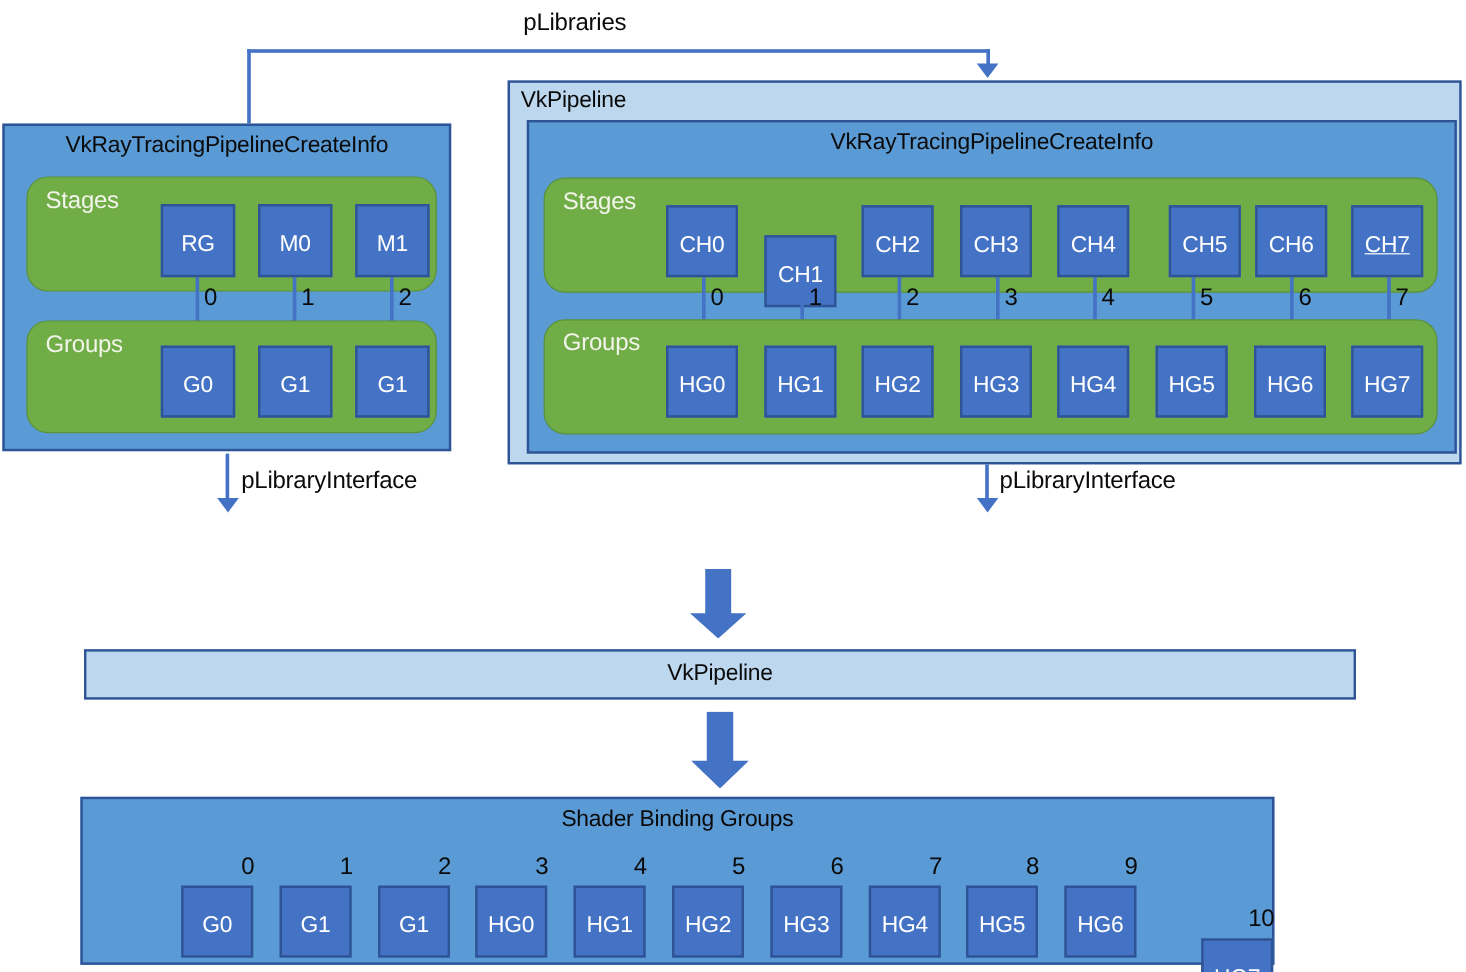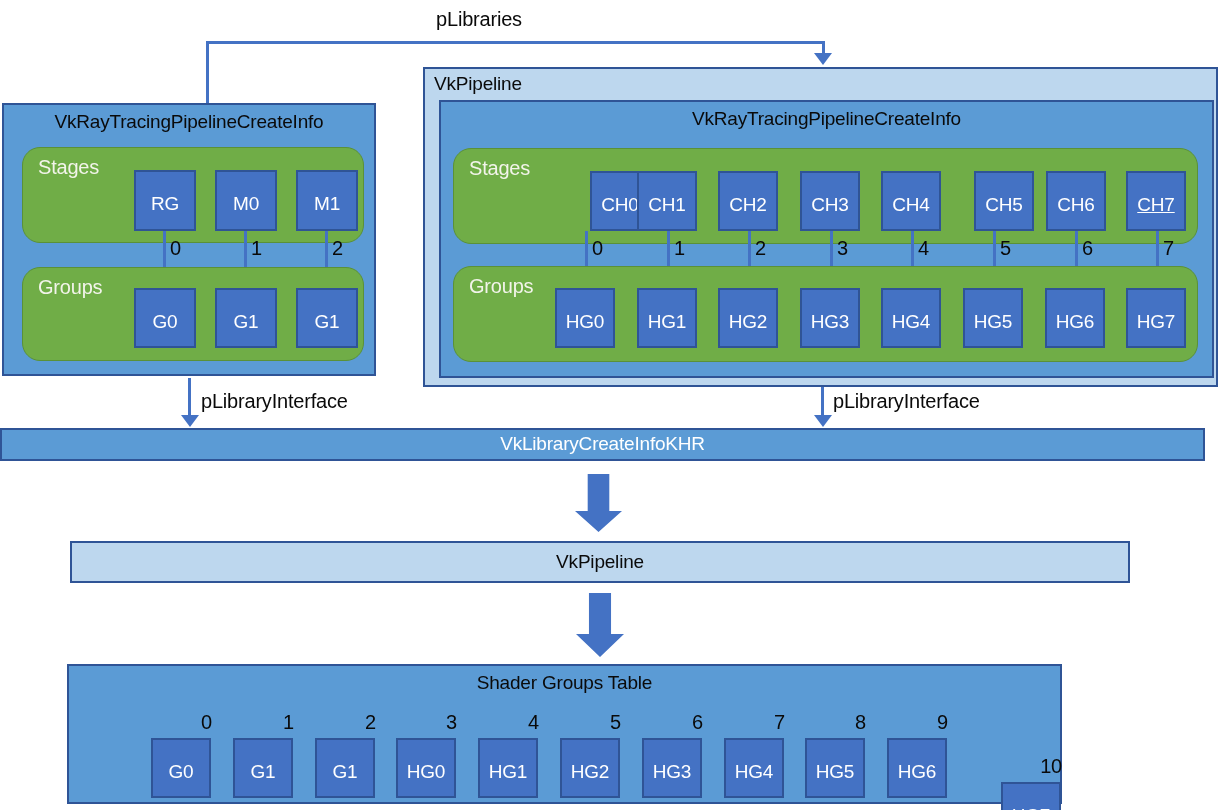--- a/index.html
+++ b/index.html
@@ -120,22 +120,22 @@
   <div class="outerbox outer-right">
     <div class="outer-label">VkPipeline</div>
 
     <div class="bigbox box-right">
       <div class="box-title">VkRayTracingPipelineCreateInfo</div>
 
       <div class="green stages-r">
         <div class="green-label">Stages</div>
         <div>
 
-        <div class="sq" style="left: 101px; margin-left: 35px;">CH0</div>
-            <div class="sq" style="left: 183px;">CH1</div>
+        <div class="sq" style="left: 101px;">CH0</div>
+            <div class="sq" style="left: 183px; margin-top: 25px;">CH1</div>
             <div class="sq" style="left: 264px;">CH2</div>
             <div class="sq" style="left: 346px;">CH3</div>
             <div class="sq" style="left: 427px;">CH4</div>
             <div class="sq" style="left: 520px;">CH5</div>
             <div class="sq" style="left: 592px;">CH6</div>
             <div class="sq" style="left: 672px; text-decoration: underline;">CH7</div>
           </div>
       </div>
 
       <div>
@@ -192,30 +192,29 @@
   </div>
 
   <div class="seg" style="left:188px; top:378px; width:3px; height:38px;"></div>
   <div class="arrow-down" style="left:181px; top:415px;"></div>
   <div class="conn-label" style="left:201px; top:390px;">pLibraryInterface</div>
 
   <div class="seg" style="left:821px; top:387px; width:3px; height:29px;"></div>
   <div class="arrow-down" style="left:814px; top:415px;"></div>
   <div class="conn-label" style="left:833px; top:390px;">pLibraryInterface</div>
 
-  <div class="bar lib-bar">VkLibraryCreateInfoKHR</div>
 
   <div class="block-arrow" style="left:575px; top:474px; width:47px; height:58px;"></div>
 
   <div class="bar vk-bar">VkPipeline</div>
 
   <div class="block-arrow" style="left:576px; top:593px; width:48px; height:64px;"></div>
 
   <div class="bigbox sbt">
-    <div class="box-title">Shader Groups Table</div>
+    <div class="box-title">Shader Binding Groups</div>
     <div>
 
     <div class="sbt-col" style="left: 81px;">
           <div class="sbt-idx">0</div>
           <div class="sq">G0</div>
         </div>
         <div class="sbt-col" style="left: 163px;">
           <div class="sbt-idx">1</div>
           <div class="sq">G1</div>
         </div>

